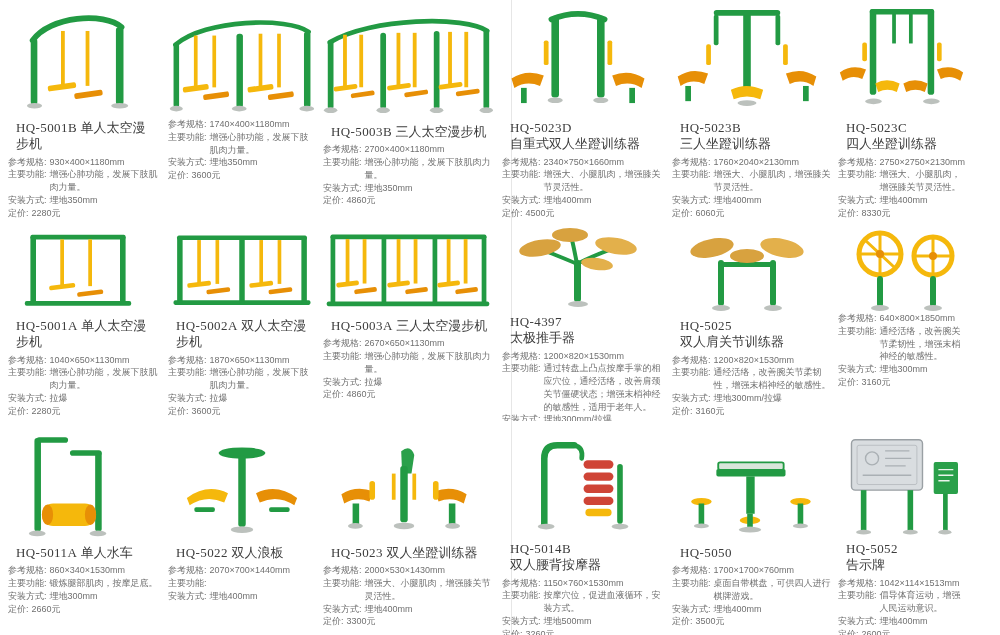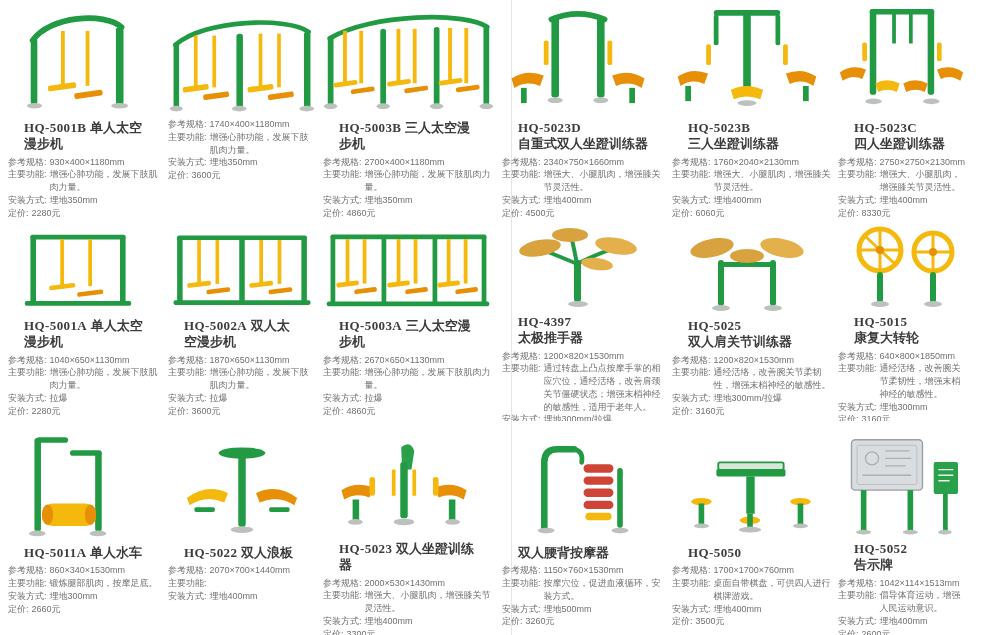--- a/index.html
+++ b/index.html
@@ -8,21 +8,21 @@
 .half{position:absolute;top:0;display:grid;grid-template-rows:218px 203px 214px}
 .half.left{left:6px;width:500px;grid-template-columns:160px 155px 180px}
 .half.right{left:500px;width:472px;grid-template-columns:170px 166px 134px}
 .divider{position:absolute;left:511px;top:0;width:1px;height:635px;background:#e6e6e6}
 .cell{display:flex;flex-direction:column;padding:0 5px 0 2px;overflow:hidden}
 .imgbox{display:flex;align-items:flex-end}
 .r1 .imgbox{height:118px}
 .r2 .imgbox{height:94px}
 .r3 .imgbox{height:118px}
 svg.ill{display:block}
-.title{font-weight:bold;color:#3c3c3c;font-size:13px;line-height:1.25;margin:6px 16px 3px}
+.title{font-weight:normal;color:#3c3c3c;font-size:13px;line-height:1.25;margin:6px 8px 3px}
 .title .model{font-family:"Liberation Serif","DejaVu Serif",serif;letter-spacing:.4px}
 .title.two .model{display:block}
 .title.two .pname{display:block}
 .specs{display:flex;flex-direction:column}
 .specrow{display:flex;font-size:9px;color:#707070;line-height:1.42}
 .specrow .lbl{white-space:nowrap;margin-right:3px}
 .specrow .val{flex:1}
 </style>
 </head>
 <body>
@@ -577,24 +577,20 @@
         <circle cx="42" cy="32" r="4" fill="#e78f06"></circle>
         <circle cx="95" cy="34" r="19" fill="none" stroke="#f5b80c" stroke-width="5"></circle>
         <path d="M95 17 L95 51 M78 34 L112 34" stroke="#f5b80c" stroke-width="3"></path>
         <circle cx="95" cy="34" r="4" fill="#e78f06"></circle>
         <rect x="39" y="54" width="6" height="31" rx="3" fill="#229a43"></rect>
         <rect x="92" y="54" width="6" height="31" rx="3" fill="#229a43"></rect>
         <ellipse cx="42" cy="86" rx="9" ry="3" fill="#bcc1bd"></ellipse>
         <ellipse cx="95" cy="86" rx="9" ry="3" fill="#bcc1bd"></ellipse>
       </svg>
     </div>
-    <div class="title two">
-        <span class="model">HQ-5015</span>
-        <span class="pname">康复大转轮</span>
-      </div>
     <div class="specs">
       <div class="specrow">
           <span class="lbl">参考规格:</span>
           <span class="val">640×800×1850mm</span>
         </div>
       <div class="specrow">
           <span class="lbl">主要功能:</span>
           <span class="val">通经活络，改善腕关节柔韧性，增强末梢神经的敏感性。</span>
         </div>
       <div class="specrow">
@@ -617,20 +613,21 @@
         <rect x="82" y="55" width="32" height="9" rx="4.5" fill="#cf4436"></rect>
         <rect x="82" y="68" width="32" height="9" rx="4.5" fill="#cf4436"></rect>
         <rect x="82" y="81" width="32" height="9" rx="4.5" fill="#cf4436"></rect>
         <rect x="84" y="94" width="28" height="8" rx="4" fill="#f5b80c"></rect>
         <rect x="118" y="46" width="6" height="64" rx="3" fill="#229a43"></rect>
         <ellipse cx="42" cy="113" rx="9" ry="3" fill="#bcc1bd"></ellipse>
         <ellipse cx="121" cy="113" rx="9" ry="3" fill="#bcc1bd"></ellipse>
       </svg>
     </div>
     <div class="title two">
+        <span class="model">HQ-5014B</span>
         <span class="pname">双人腰背按摩器</span>
       </div>
     <div class="specs">
       <div class="specrow">
           <span class="lbl">参考规格:</span>
           <span class="val">1150×760×1530mm</span>
         </div>
       <div class="specrow">
           <span class="lbl">主要功能:</span>
           <span class="val">按摩穴位，促进血液循环，安装方式。</span>

